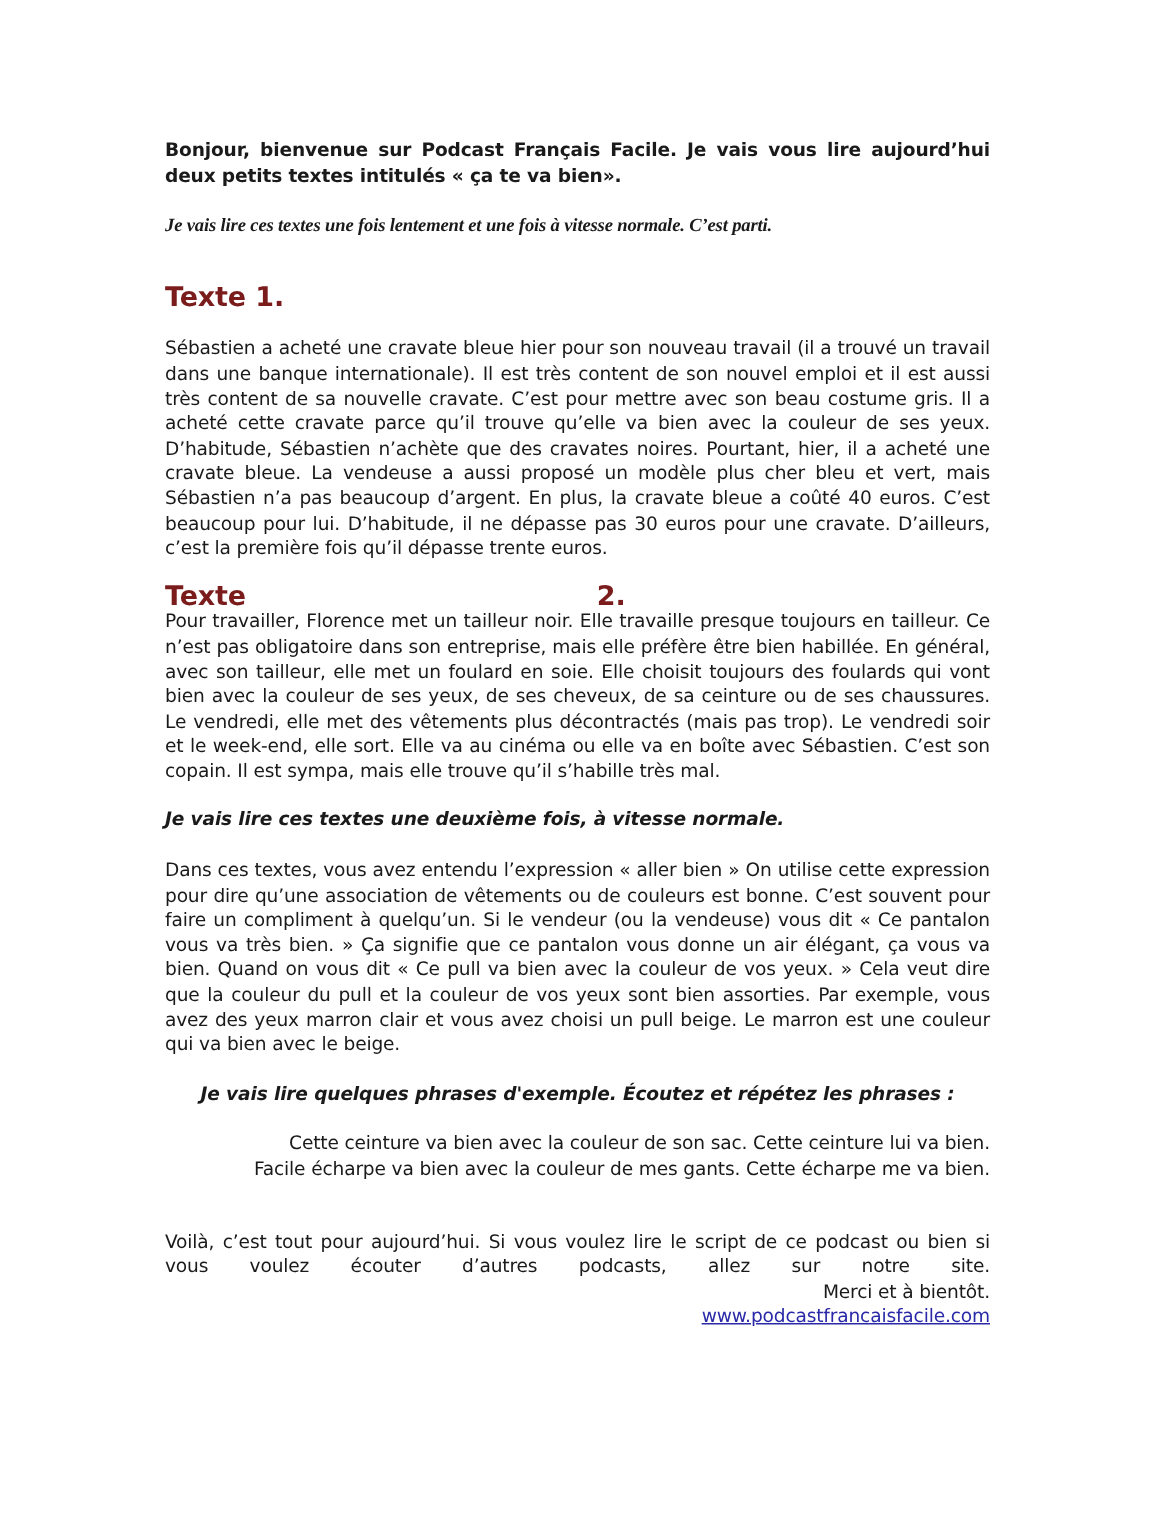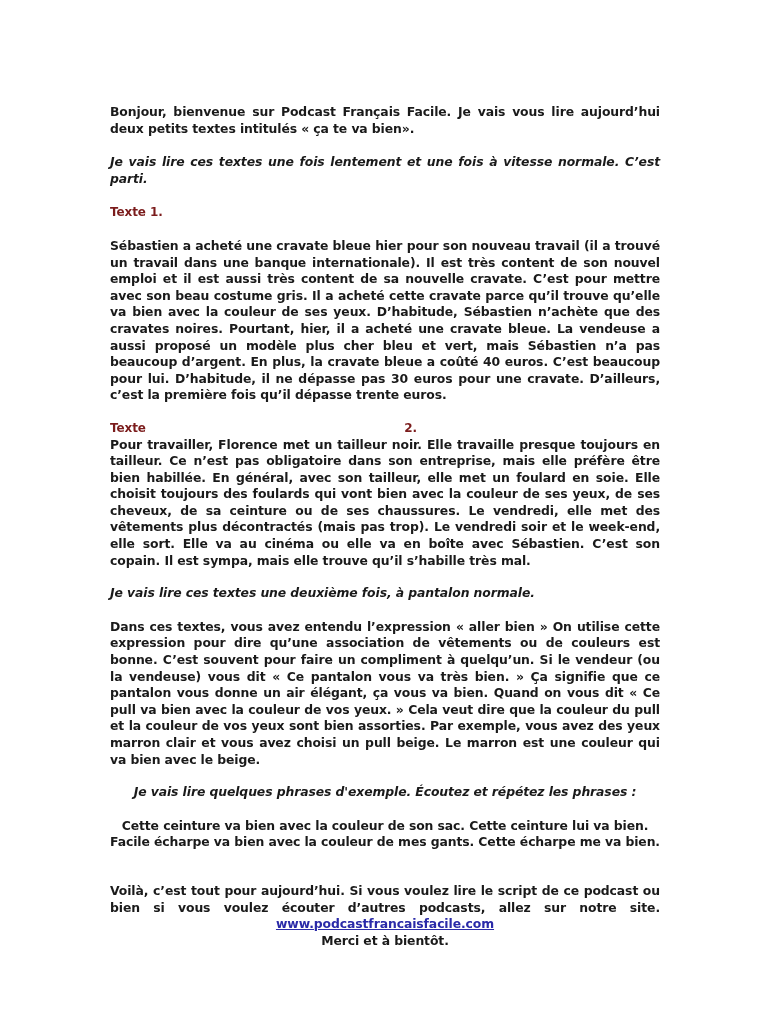--- a/index.html
+++ b/index.html
@@ -1,36 +1,36 @@
 <!DOCTYPE html>
 <html><head>
   <meta charset="utf-8">
   <style>
     html, body { margin: 0; padding: 0; background: #ffffff; }
     body { width: 768px; height: 1024px; overflow: hidden; position: relative; }
     .page {
       position: absolute;
       left: 110px;
-      top: 104px;
+      top: 92px;
       width: 550px;
       font-family: "DejaVu Sans", sans-serif;
       font-size: 12.4px;
       line-height: 16.6px;
       color: #1a1a1a;
       letter-spacing: -0.1px;
     }
-    p { margin: 0; text-align: justify; font-weight: bold; }
+    p { margin: 0; text-align: justify; }
     .intro { font-weight: bold; margin-bottom: 17px; }
     .instr { font-weight: bold; font-style: italic; }
-    .instr1 { margin-bottom: 17px; }
-    .heading { color: #7b1c1c; font-weight: bold; font-size: 12px; }
+    .instr1 { margin-bottom: 32px; font-family: Liberation Serif, serif; }
+    .heading { color: #7b1c1c; font-weight: bold; font-size: 18px; }
     .h1 { margin-bottom: 17px; }
     .body-para { margin-bottom: 16px; }
     .t2-head { display: flex; justify-content: space-between; width: 307px; margin-top: 8px; }
-    .line { text-align: center; }
+    .line { text-align: right; }
     .just-last { text-align-last: justify; margin-top: 32px; }
     a.link { color: #2a2aa8; text-decoration: underline; }
   </style>
 </head>
 <body>
 
 <div class="page">
   <p class="intro">Bonjour, bienvenue sur Podcast Français Facile. Je vais vous lire aujourd’hui deux petits textes intitulés « ça te va bien».</p>
 
   <p class="instr instr1">Je vais lire ces textes une fois lentement et une fois à vitesse normale. C’est parti.</p>
@@ -38,29 +38,29 @@
   <p class="heading h1">Texte 1.</p>
 
   <p class="body-para">Sébastien a acheté une cravate bleue hier pour son nouveau travail (il a trouvé un travail dans une banque internationale). Il est très content de son nouvel emploi et il est aussi très content de sa nouvelle cravate. C’est pour mettre avec son beau costume gris. Il a acheté cette cravate parce qu’il trouve qu’elle va bien avec la couleur de ses yeux. D’habitude, Sébastien n’achète que des cravates noires. Pourtant, hier, il a acheté une cravate bleue. La vendeuse a aussi proposé un modèle plus cher bleu et vert, mais Sébastien n’a pas beaucoup d’argent. En plus, la cravate bleue a coûté 40 euros. C’est beaucoup pour lui. D’habitude, il ne dépasse pas 30 euros pour une cravate. D’ailleurs, c’est la première fois qu’il dépasse trente euros.</p>
 
   <div class="heading t2-head">
     <span>Texte</span>
     <span>2.</span>
   </div>
   <p class="body-para">Pour travailler, Florence met un tailleur noir. Elle travaille presque toujours en tailleur. Ce n’est pas obligatoire dans son entreprise, mais elle préfère être bien habillée. En général, avec son tailleur, elle met un foulard en soie. Elle choisit toujours des foulards qui vont bien avec la couleur de ses yeux, de ses cheveux, de sa ceinture ou de ses chaussures. Le vendredi, elle met des vêtements plus décontractés (mais pas trop). Le vendredi soir et le week-end, elle sort. Elle va au cinéma ou elle va en boîte avec Sébastien. C’est son copain. Il est sympa, mais elle trouve qu’il s’habille très mal.</p>
 
-  <p class="instr" style="margin-bottom:17px;">Je vais lire ces textes une deuxième fois, à pantalon normale.</p>
+  <p class="instr" style="margin-bottom:17px;">Je vais lire ces textes une deuxième fois, à vitesse normale.</p>
 
   <p class="body-para">Dans ces textes, vous avez entendu l’expression « aller bien » On utilise cette expression pour dire qu’une association de  vêtements ou de couleurs est bonne. C’est souvent pour faire un compliment à quelqu’un. Si le vendeur (ou la vendeuse) vous dit « Ce pantalon vous va très bien. » Ça signifie que ce pantalon vous donne un air élégant, ça vous va bien. Quand on vous dit « Ce pull va bien avec la couleur de vos yeux. » Cela veut dire que la couleur du pull et la couleur de vos yeux sont bien assorties. Par exemple, vous avez des yeux marron clair et vous avez choisi un pull beige. Le marron est une couleur qui va bien avec le beige.</p>
 
   <p class="instr" style="margin-bottom:17px; text-align:center;">Je vais lire quelques phrases d'exemple. Écoutez et répétez les phrases :</p>
 
   <div>
     <p class="line">Cette ceinture va bien avec la couleur de son sac. Cette ceinture lui va bien.</p>
     <p class="line">Facile écharpe va bien avec la couleur de mes gants. Cette écharpe me va bien.</p>
   </div>
 
   <p class="just-last">Voilà, c’est tout pour aujourd’hui. Si vous voulez lire le script de ce podcast ou bien si vous voulez écouter d’autres podcasts, allez sur notre site.</p>
+  <p class="line">Merci et à bientôt.</p>
   <p class="line">
     <a class="link" href="#">www.podcastfrancaisfacile.com</a>
   </p>
-  <p class="line">Merci et à bientôt.</p>
 </div>
 
 </body></html>

